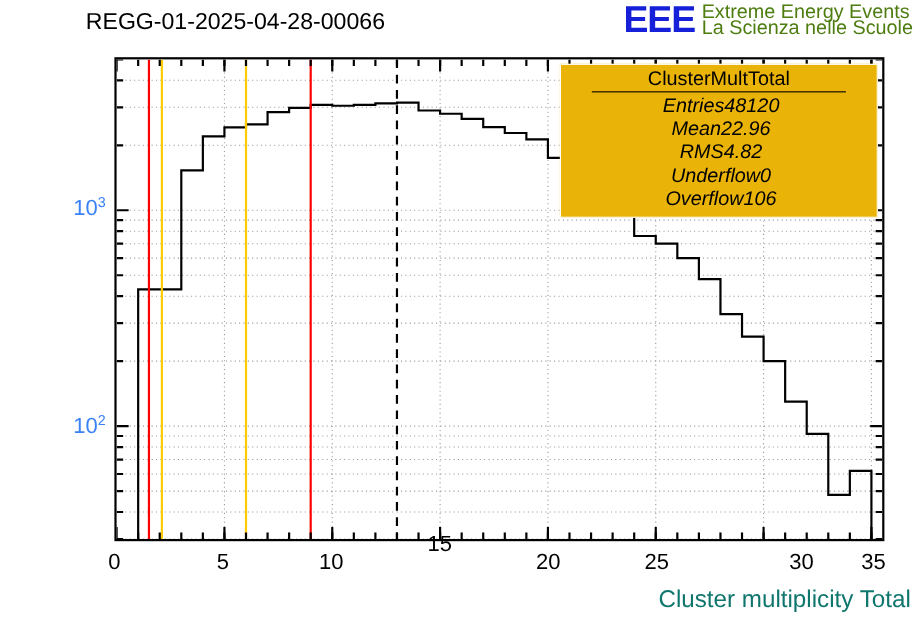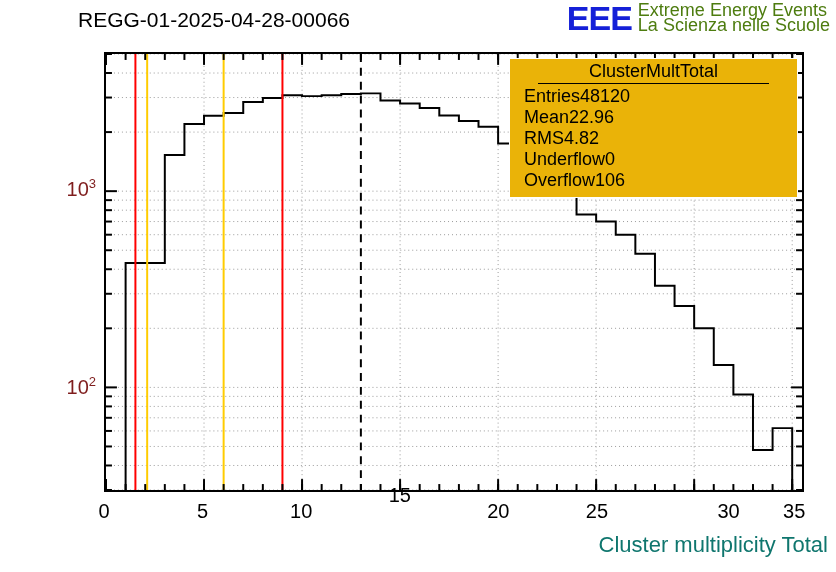--- a/index.html
+++ b/index.html
@@ -26,41 +26,42 @@
 
   
   #frame{
     position:absolute; left:104px; top:52px; width:700px; height:440px;
     border:2px solid #000; box-sizing:border-box; background:#fff;
   }
   #plot{position:absolute; left:0; top:0; width:100%; height:100%;}
 
   
   .xlab{position:absolute;font-size:20px;color:#000;transform:translateX(-50%);}
-  .ylab{position:absolute;font-size:20px;color:#7f1d1d;text-align:right;}
+  .ylab{position:absolute;font-size:20px;color:#3b82f6;text-align:right;}
   .ylab sup{font-size:13px;vertical-align:super;}
 
   .xaxis-title{
     position:absolute; right:8px; top:532px;
     font-size:22px; color:#0f766e; white-space:nowrap;
   }
 
   
   .stats{
     position:absolute; left:509px; top:58px; width:289px; height:140px;
     background:#eab308; border:1px solid #ffffff;
     font-size:18px; color:#000; box-sizing:border-box;
   }
   .stats .sttl{
     text-align:center; padding-top:2px; padding-bottom:1px;
     border-bottom:1px solid #000; margin:0 28px 2px 28px;
   }
   .stats .row{
-    display:flex; justify-content:flex-start; padding:0 10px 0 14px;
+    display:flex; justify-content:center; padding:0 10px 0 14px;
     line-height:21px;
+    font-style:italic;
   }
 </style>
 </head>
 <body>
 
 <div id="root">
 
   <div class="title">REGG-01-2025-04-28-00066</div>
 
   <div class="logo">

